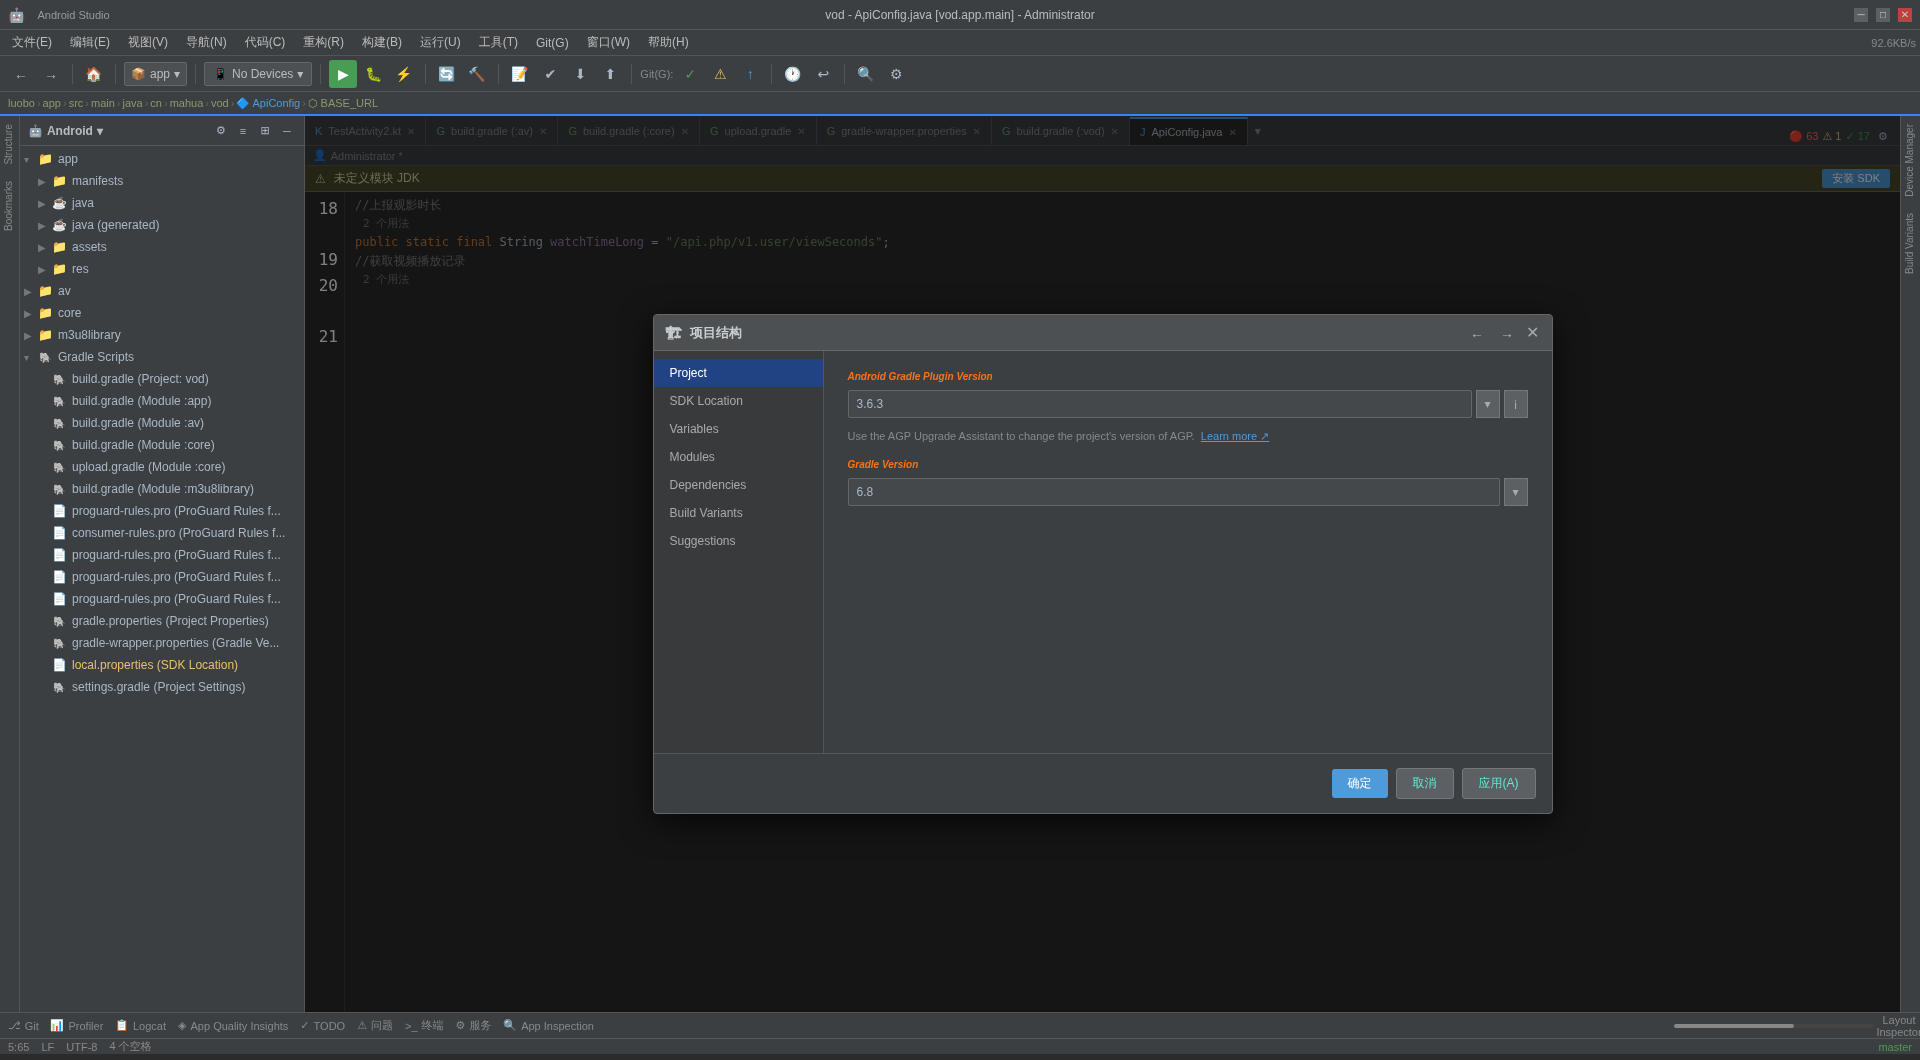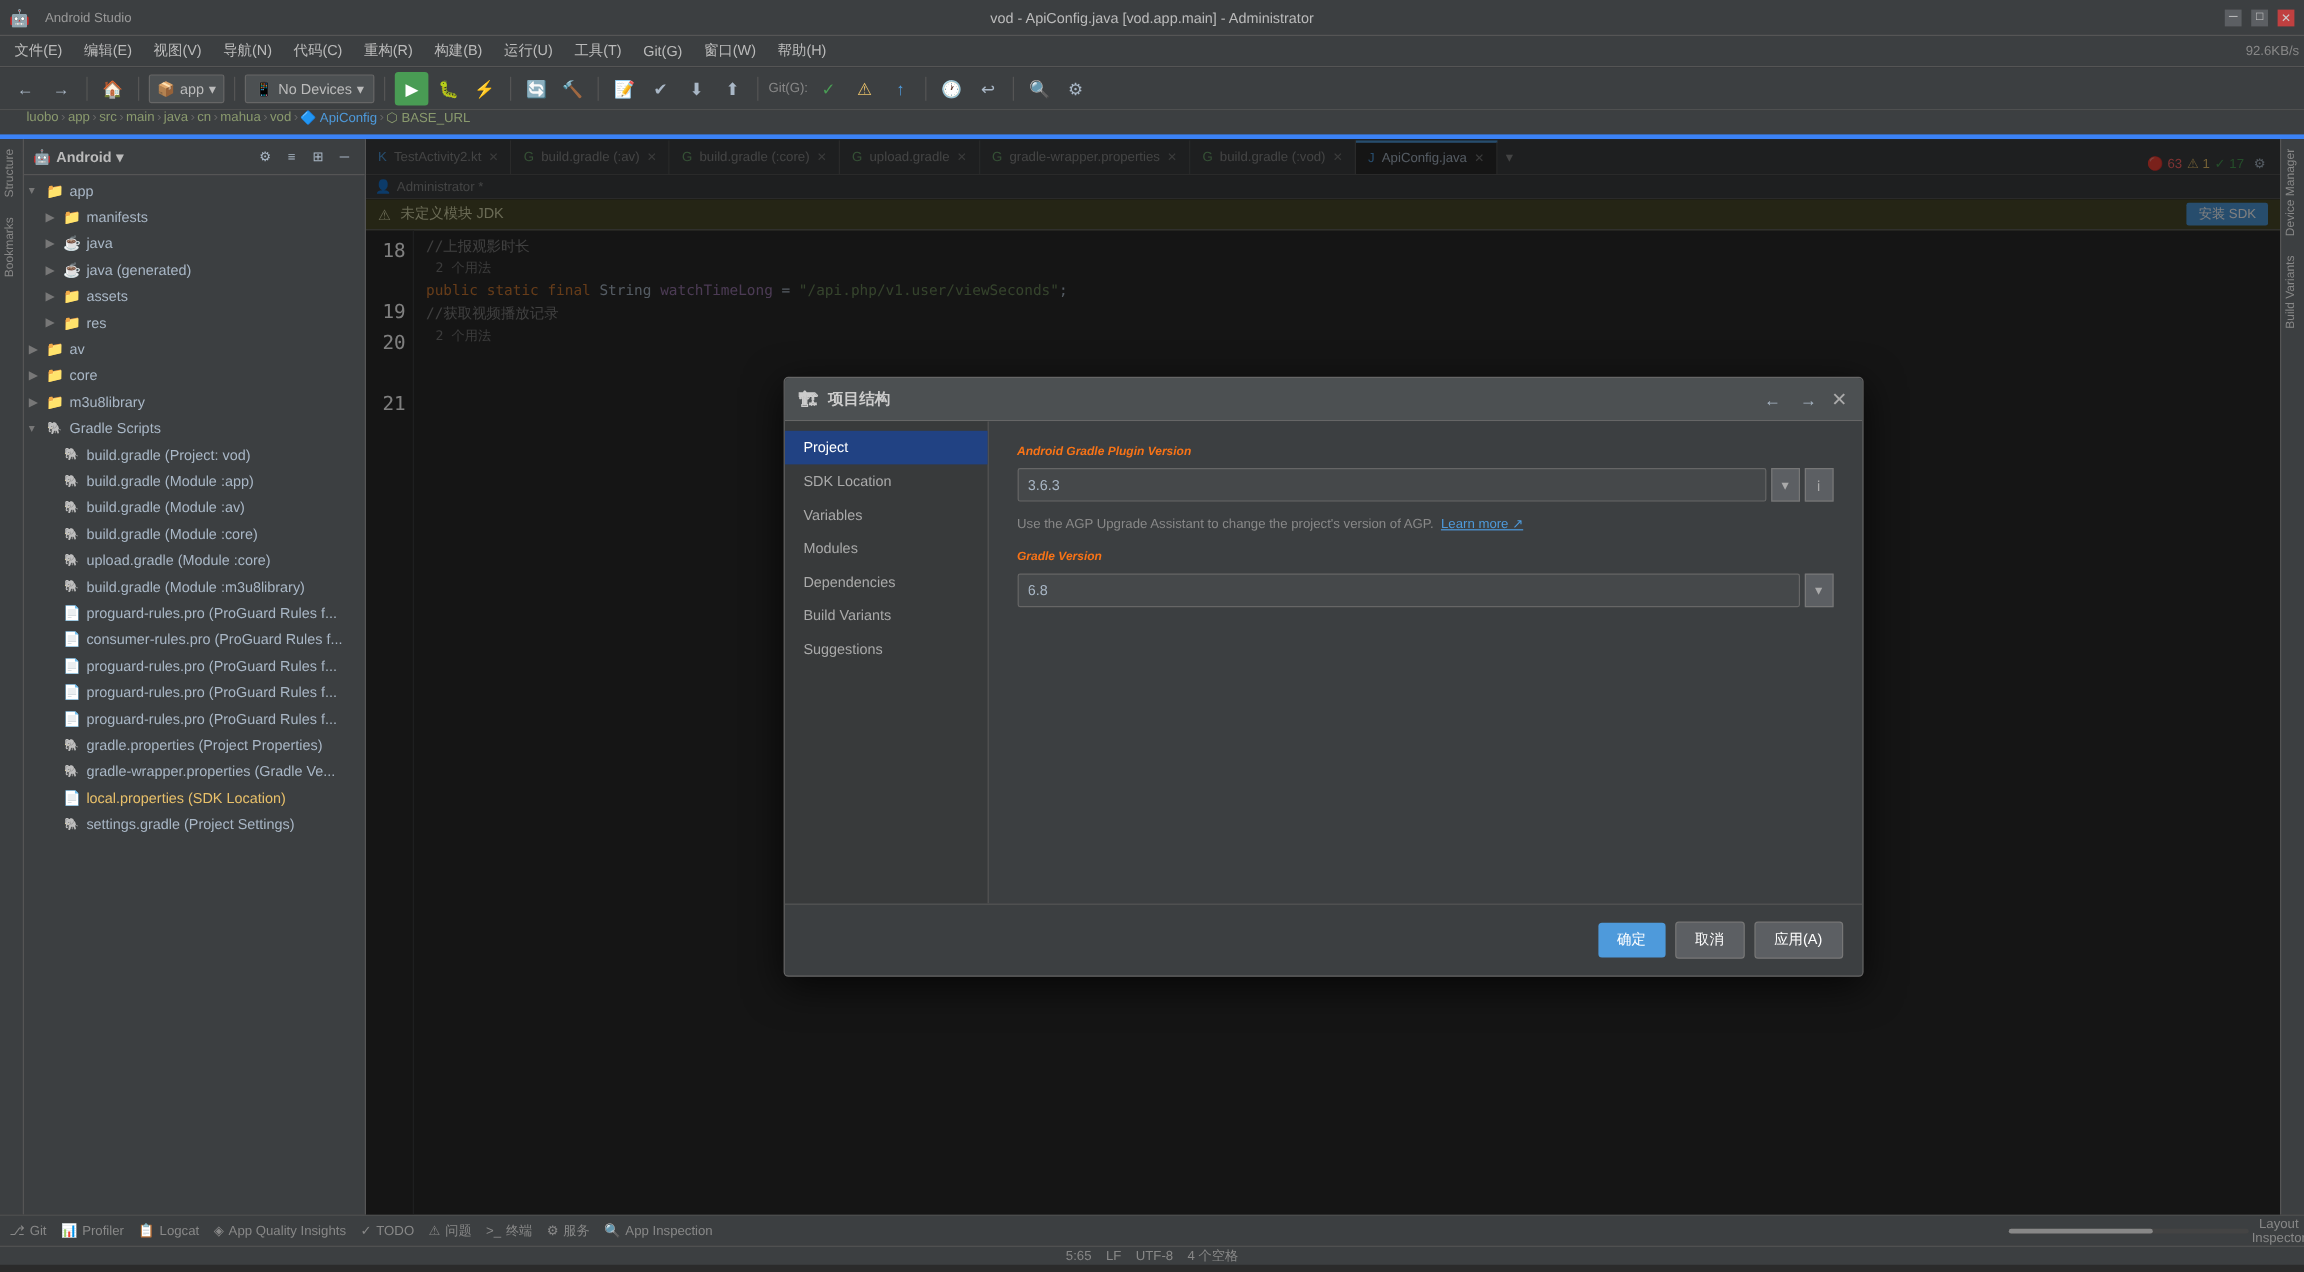--- a/index.html
+++ b/index.html
@@ -140,22 +140,23 @@
       justify-content: center;
       color: white;
       font-size: 14px;
     }
 
     
     .breadcrumb {
       background: #3c3f41;
       height: 24px;
       display: flex;
-      padding: 0 22px;
-      border-bottom: 4px solid #3b82f6;
+      align-items: center;
+      padding: 0 8px;
+      border-bottom: 2px solid #3b82f6;
       font-size: 11px;
       color: #8a9a6e;
       gap: 2px;
     }
     .breadcrumb-sep { color: #666; }
 
     
     .sidebar {
       width: 285px;
       background: #3c3f41;
@@ -357,21 +358,20 @@
       height: 16px;
       background: #3c3f41;
       border-top: 1px solid #555;
       display: flex;
       align-items: center;
       padding: 0 8px;
       gap: 16px;
       font-size: 11px;
       color: #888;
       justify-content: space-between;
-      flex-direction: column;
     }
     .status-bar-left { display: flex; align-items: center; gap: 12px; }
     .status-bar-right { display: flex; align-items: center; gap: 12px; }
 
     
     .right-vertical-panels {
       display: flex;
       flex-direction: column;
       width: 20px;
       background: #3c3f41;
@@ -520,21 +520,21 @@
       border: none;
       color: white;
       padding: 6px 16px;
       border-radius: 3px;
       cursor: pointer;
       font-size: 12px;
     }
     .btn-secondary {
       background: #5c5f63;
       border: 1px solid #777;
-      color: #ffffff;
+      color: #5eead4;
       padding: 6px 16px;
       border-radius: 3px;
       cursor: pointer;
       font-size: 12px;
     }
 
     .code-keyword { color: #cc7832; }
     .code-string { color: #6a8759; }
     .code-comment { color: #808080; }
 

